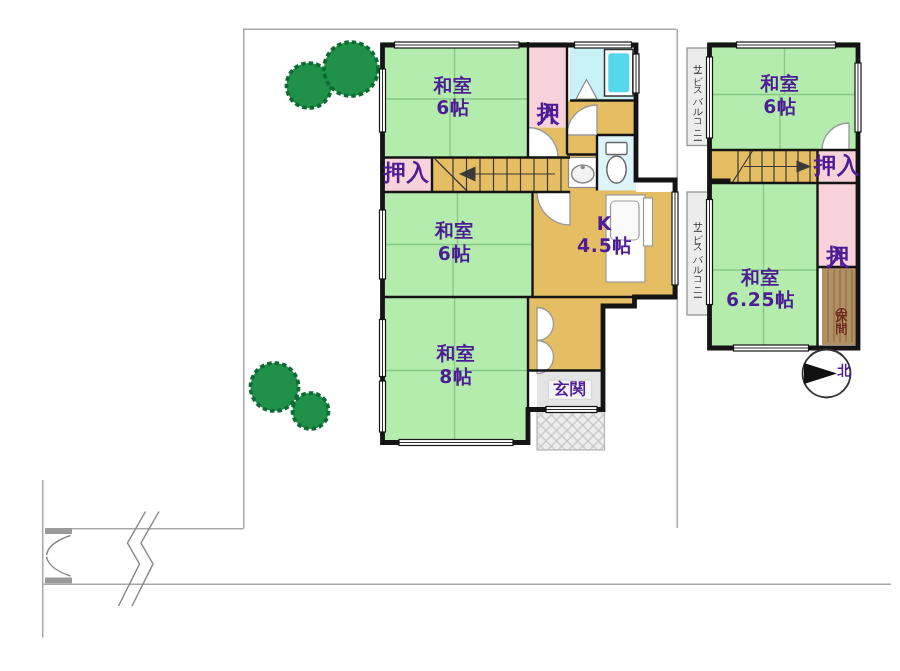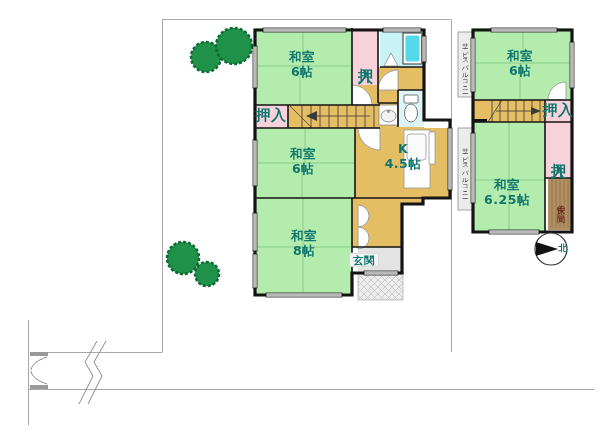--- a/index.html
+++ b/index.html
@@ -1,19 +1,19 @@
 <!DOCTYPE html>
 <html><head>
 <meta charset="utf-8">
 <style>
   html,body{margin:0;padding:0;background:#fff;}
   #canvas{position:relative;width:600px;height:447px;background:#ffffff;overflow:hidden;
           font-family:"DejaVu Sans",sans-serif;}
   #canvas svg{position:absolute;left:0;top:0;}
-  .lbl{position:absolute;transform:translate(-50%,-50%);color:#0f766e;font-weight:600;
+  .lbl{position:absolute;transform:translate(-50%,-50%);color:#4c1d95;font-weight:600;
        white-space:pre-line;text-align:center;line-height:1.18;letter-spacing:0.5px;}
   .room{font-size:12.5px;}
   .small{font-size:15px;}
   .v{writing-mode:vertical-rl;text-orientation:upright;letter-spacing:0;line-height:1;}
   .balc{font-size:6.5px;font-weight:400;color:#333;letter-spacing:0;}
   .genkan{font-size:10.5px;background:#f4f4f4;padding:0 3px;border:1px solid #d8d8d8;}
   .toko{font-size:8px;color:#6e2a22;font-weight:600;}
   .north{font-size:9px;font-weight:700;}
 </style>
 </head>
@@ -181,21 +181,21 @@
 <div class="lbl room" style="left:302px;top:65px;">和室
 6帖</div>
 <div class="lbl small v" style="left:365px;top:56px;">押入</div>
 <div class="lbl small" style="left:271px;top:116px;">押入</div>
 <div class="lbl room" style="left:303px;top:162px;">和室
 6帖</div>
 <div class="lbl room" style="left:403px;top:157px;">K
 4.5帖</div>
 <div class="lbl room" style="left:304px;top:244px;">和室
 8帖</div>
-<div class="lbl genkan" style="left:364px;top:260px;">玄関</div>
+<div class="lbl genkan" style="left:380px;top:260px;">玄関</div>
 
 <div class="lbl room" style="left:520px;top:64px;">和室
 6帖</div>
 <div class="lbl small" style="left:558px;top:111px;">押入</div>
 <div class="lbl small v" style="left:558px;top:151px;">押入</div>
 <div class="lbl room" style="left:507px;top:193px;">和室
 6.25帖</div>
 <div class="lbl toko v" style="left:560px;top:204px;">床の間</div>
 <div class="lbl balc v" style="left:465px;top:64px;">サービスバルコニー</div>
 <div class="lbl balc v" style="left:465px;top:169px;">サービスバルコニー</div>

